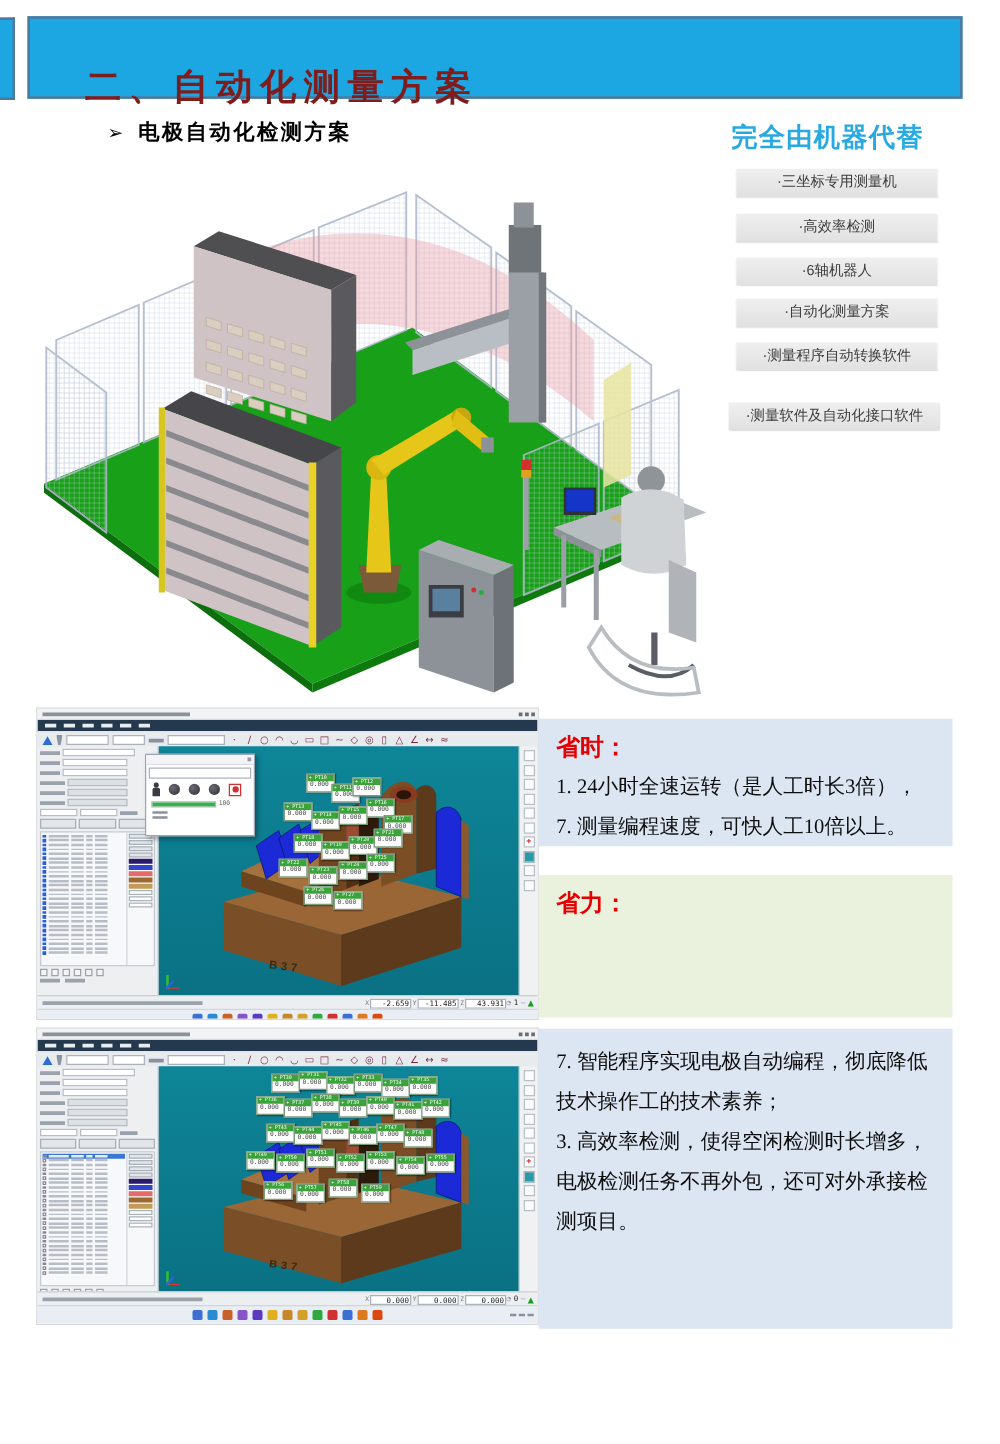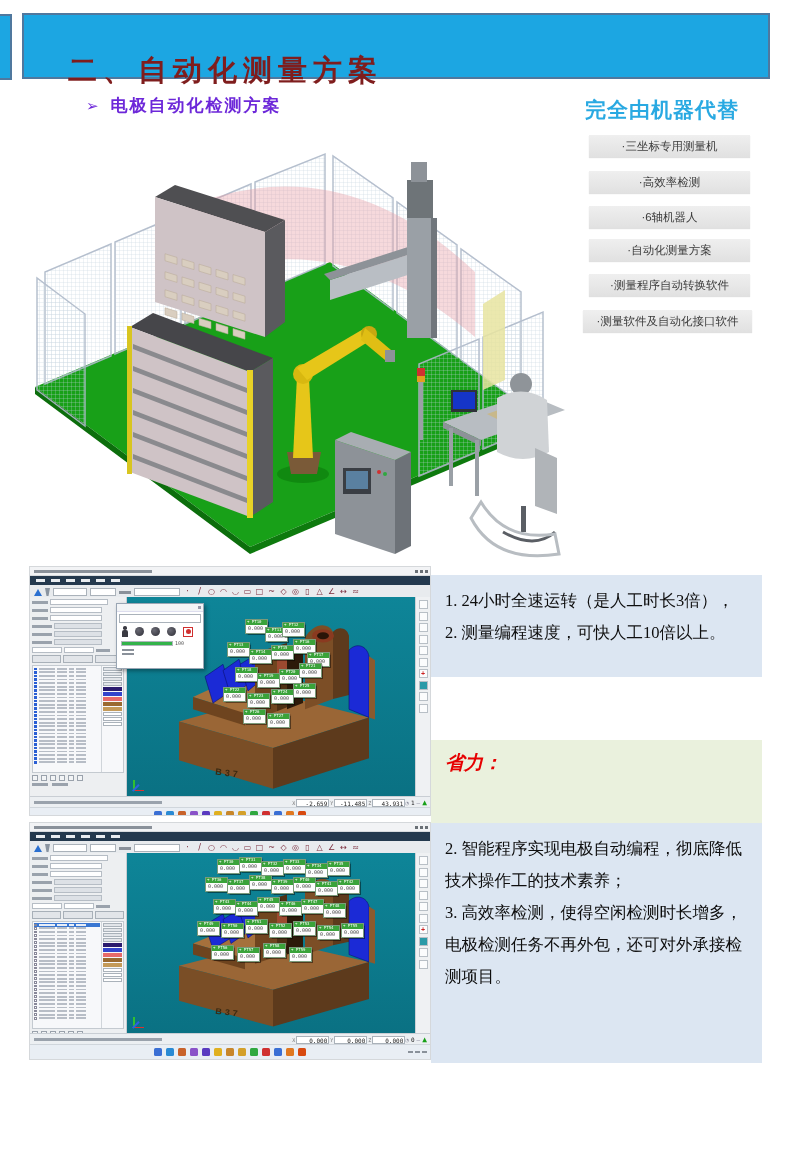--- a/index.html
+++ b/index.html
@@ -4,29 +4,29 @@
 <style>
   html,body{margin:0;padding:0;background:#fff;}
   .page{position:relative;width:800px;height:1155px;background:#ffffff;overflow:hidden;
         font-family:"Liberation Sans","DejaVu Sans",sans-serif;}
 
   
   .edge-frag{position:absolute;left:0;top:14px;width:10px;height:62px;background:#1ca6e2;border:2px solid #50789e;border-left:none;}
   .banner{position:absolute;left:22px;top:13px;width:744px;height:62px;background:#1ca6e2;border:2px solid #50789e;}
   .banner-title{position:absolute;left:44px;top:0;height:62px;line-height:62px;font-size:29px;font-weight:bold;color:#7f1d1d;
     font-family:"Liberation Serif","DejaVu Serif",serif;letter-spacing:6px;margin-top:24px;}
-  .subtitle{position:absolute;left:86px;top:94px;font-size:17px;font-weight:bold;color:#6d28d9;
+  .subtitle{position:absolute;left:86px;top:94px;font-size:17px;font-weight:bold;color:#000000;
     font-family:"Liberation Serif","DejaVu Serif",serif;letter-spacing:2px;}
   .subtitle .arr{font-family:"DejaVu Sans",sans-serif;margin-right:10px;font-size:15px;}
 
   
   .sol-title{position:absolute;left:585px;top:96px;font-size:21px;font-weight:bold;color:#29a9e2;letter-spacing:1px;}
   .sol-item{position:absolute;left:589px;width:161px;height:22px;background:linear-gradient(#efefef,#e1e1e1);
     color:#3c3c3c;font-size:11.5px;text-align:center;line-height:22px;box-shadow:0 1px 1px rgba(0,0,0,.12);}
-  .sol-item.wide{left:583px;width:169px;}
+  .sol-item.wide{left:583px;width:169px;margin-top:12px;}
 
   
   .cell{position:absolute;left:35px;top:122px;width:535px;height:438px;}
 
   
   .benefit{position:absolute;left:431px;width:331px;padding:10px 10px 6px 14px;box-sizing:border-box;
     font-family:"Liberation Serif","DejaVu Serif",serif;}
   .benefit h3{margin:0 0 2px 0;font-size:19px;color:#e60000;font-weight:bold;}
   .benefit .ln{font-size:16.5px;color:#0e0e0e;line-height:32px;}
   .bg-blue{background:#dce6f2;}
@@ -1185,24 +1185,25 @@
         </div>
         <div class="tray">
           <i></i>
           <i></i>
           <i></i>
         </div>
       </div>
     </div>
 
   <div class="benefit bg-blue" style="top:575px;height:102px;">
+    <h3>省时：</h3>
     <div class="ln">1. 24小时全速运转（是人工时长3倍），</div>
-    <div class="ln">2. 测量编程速度，可快人工10倍以上。</div>
+    <div class="ln">7. 测量编程速度，可快人工10倍以上。</div>
   </div>
-  <div class="benefit bg-green" style="top:740px;height:101px;font-style:italic;">
+  <div class="benefit bg-green" style="top:700px;height:114px;">
     <h3>省力：</h3>
   </div>
   <div class="benefit bg-blue" style="top:823px;height:240px;">
-    <div class="ln">2. 智能程序实现电极自动编程，彻底降低技术操作工的技术素养；</div>
+    <div class="ln">7. 智能程序实现电极自动编程，彻底降低技术操作工的技术素养；</div>
     <div class="ln">3. 高效率检测，使得空闲检测时长增多，电极检测任务不再外包，还可对外承接检测项目。</div>
   </div>
 
 </div>
 
 </body></html>

